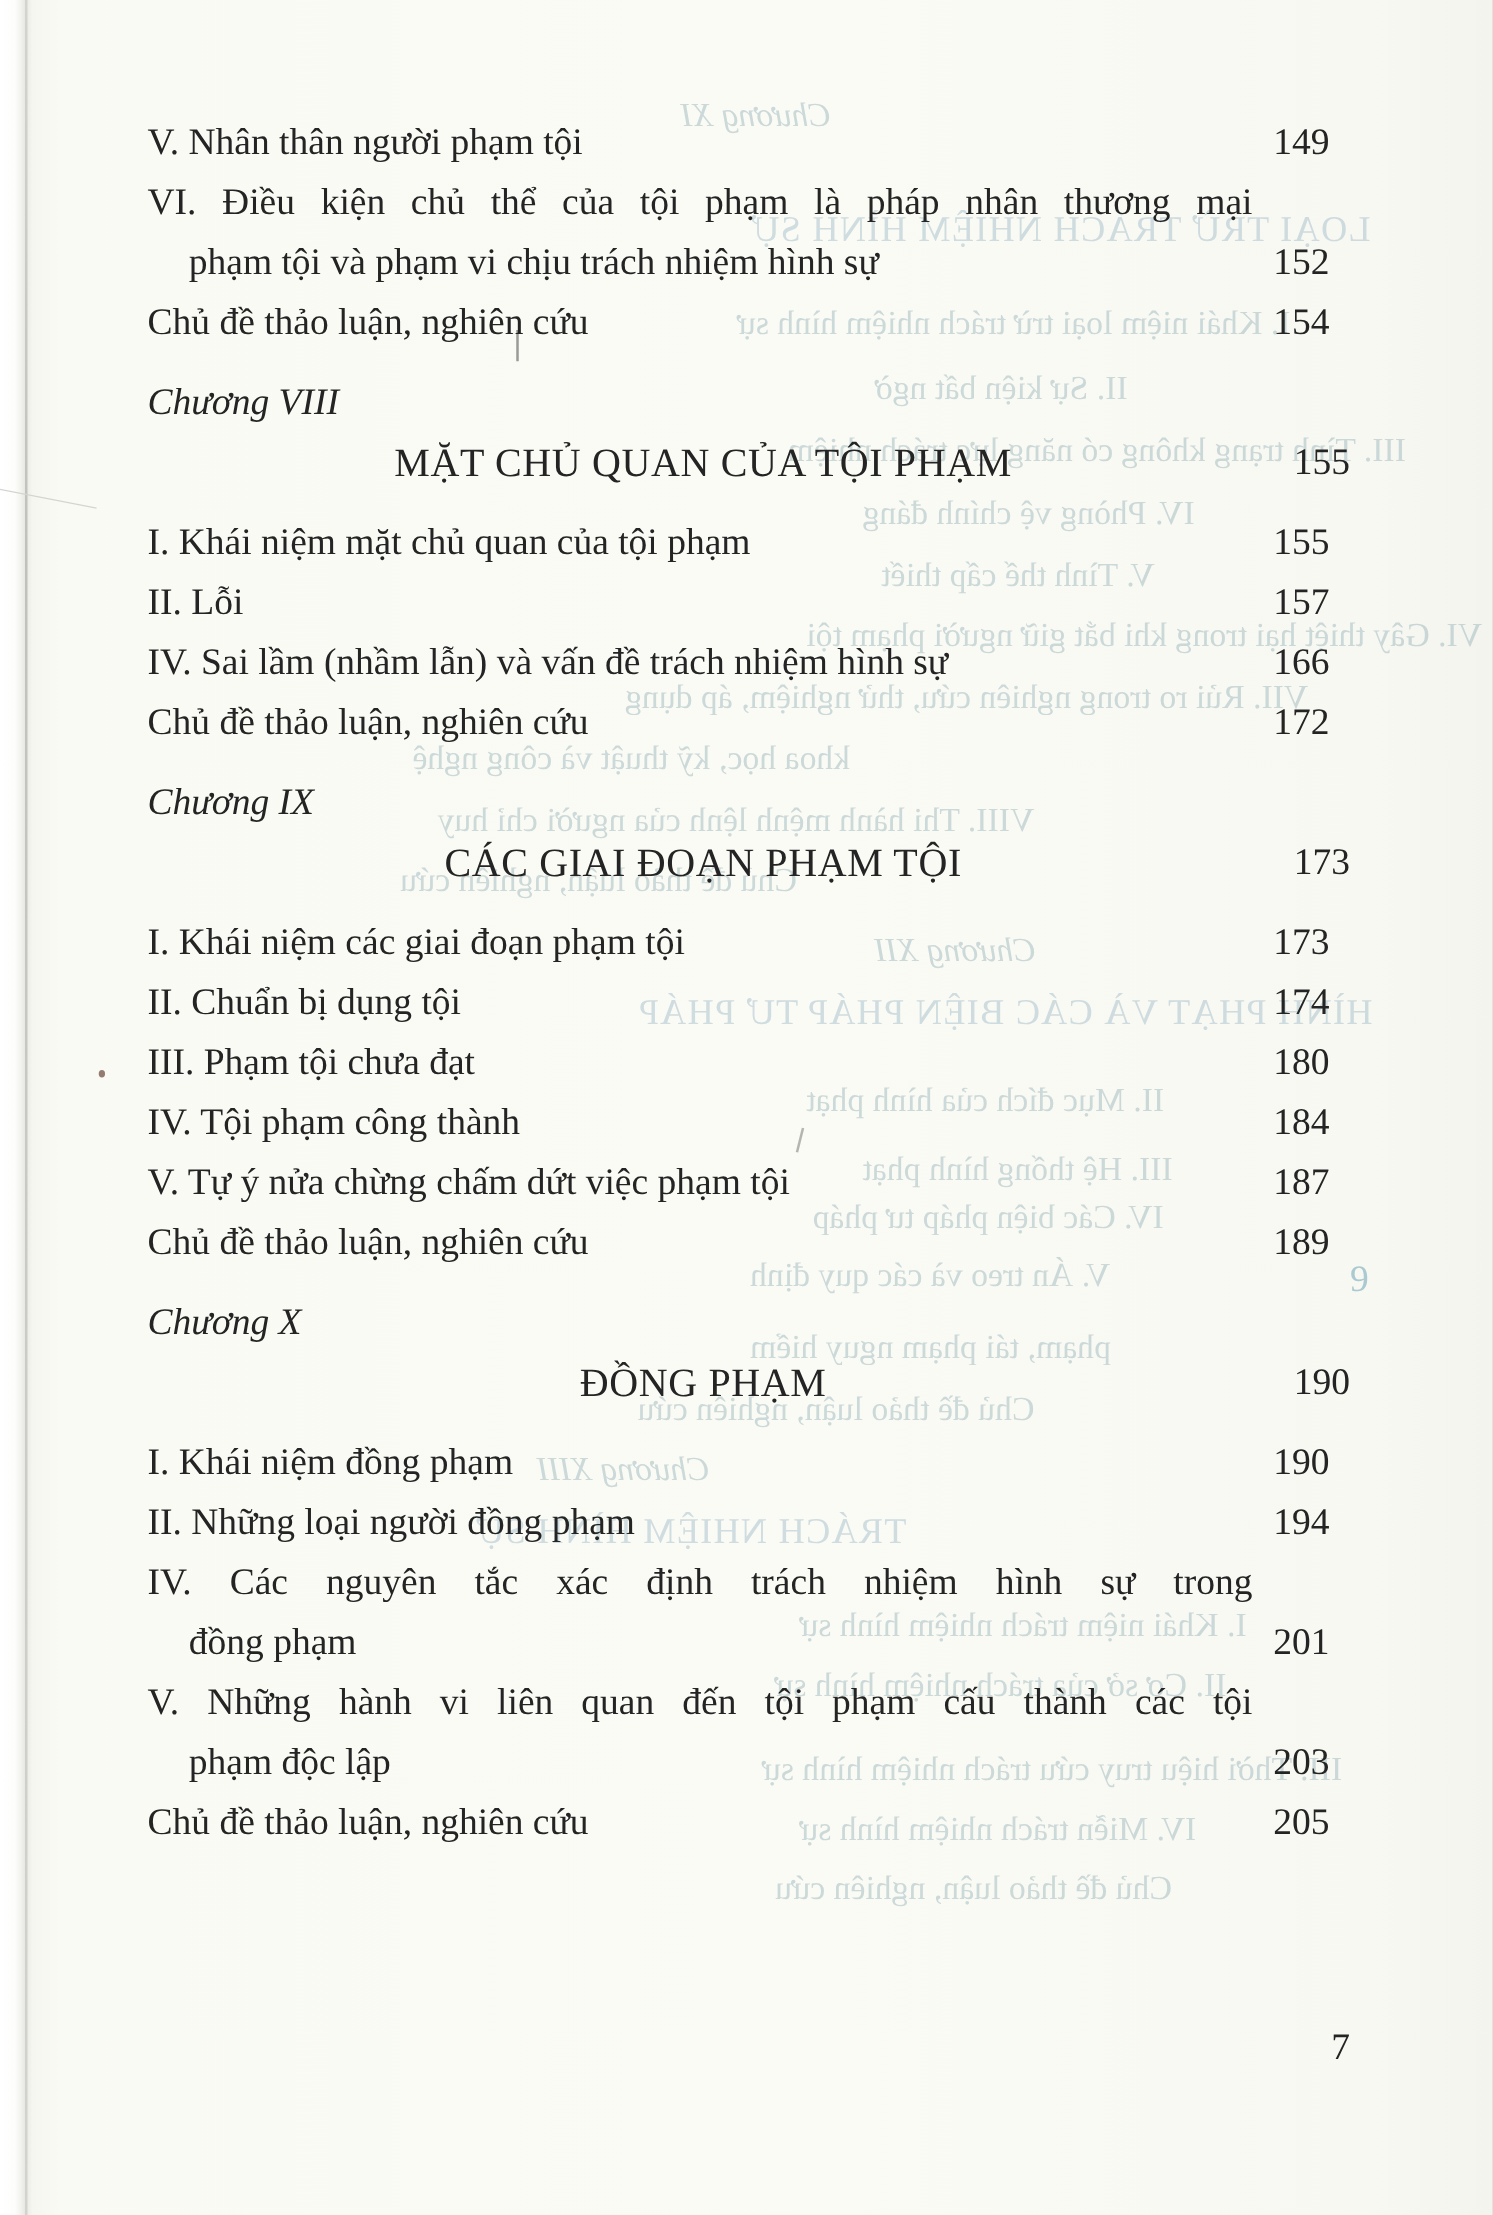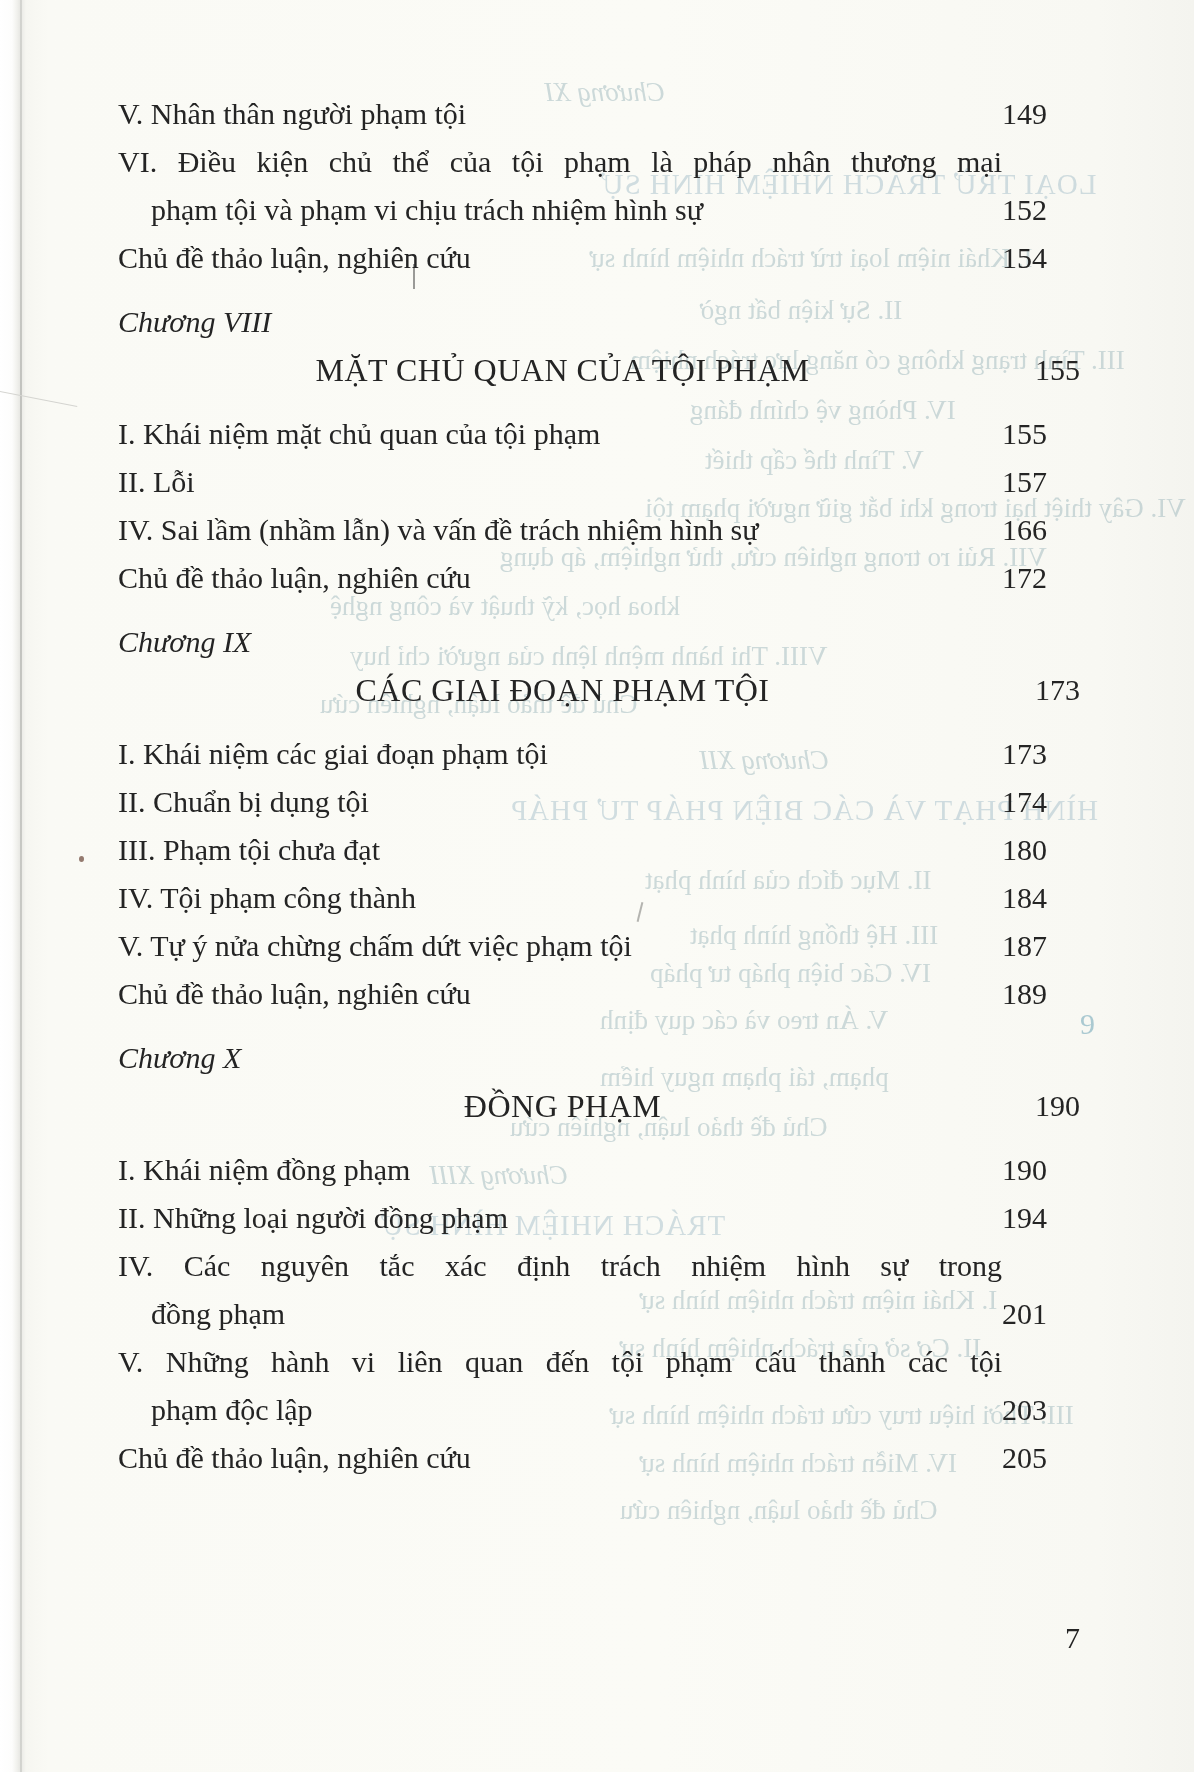--- a/index.html
+++ b/index.html
@@ -18,21 +18,21 @@
   .ghost.caps{font-size:29px;letter-spacing:1px;color:rgba(148,178,194,0.42);}
   .ghost.italic{font-style:italic;}
   .ghost.accent{color:rgba(118,170,186,0.60);filter:blur(0.3px);font-size:30px;}
   .ghost.flat{transform:none;}
   
   .toc{position:absolute;left:118px;top:90px;width:962px;z-index:2;color:#242424;}
   .entry{display:flex;align-items:flex-end;}
   .entry-text{width:884px;font-size:30px;line-height:48px;}
   .entry-text .line.justify{text-align:justify;text-align-last:justify;}
   .entry-text .line.cont{padding-left:33px;}
-  .entry-page{flex:1;text-align:left;font-size:30px;line-height:48px;}
+  .entry-page{flex:1;text-align:center;font-size:30px;line-height:48px;}
   .chapter{margin-top:16px;margin-bottom:16px;}
   .chapter-label{width:912px;text-align:left;font-style:italic;font-size:30px;line-height:48px;}
   .chapter-row{display:flex;align-items:flex-end;gap:28px;}
   .chapter-title{width:912px;text-align:center;font-size:32px;line-height:48px;letter-spacing:0.5px;}
   .chapter-page{flex:1;text-align:right;font-size:30px;line-height:48px;}
   .folio{position:absolute;left:118px;top:1614px;width:962px;text-align:right;
     font-size:30px;line-height:48px;color:#242424;z-index:2;}
   
   .artifact{position:absolute;background:#4a4a48;opacity:.55;z-index:2;}
   .a1{left:413px;top:264px;width:1.5px;height:25px;}

